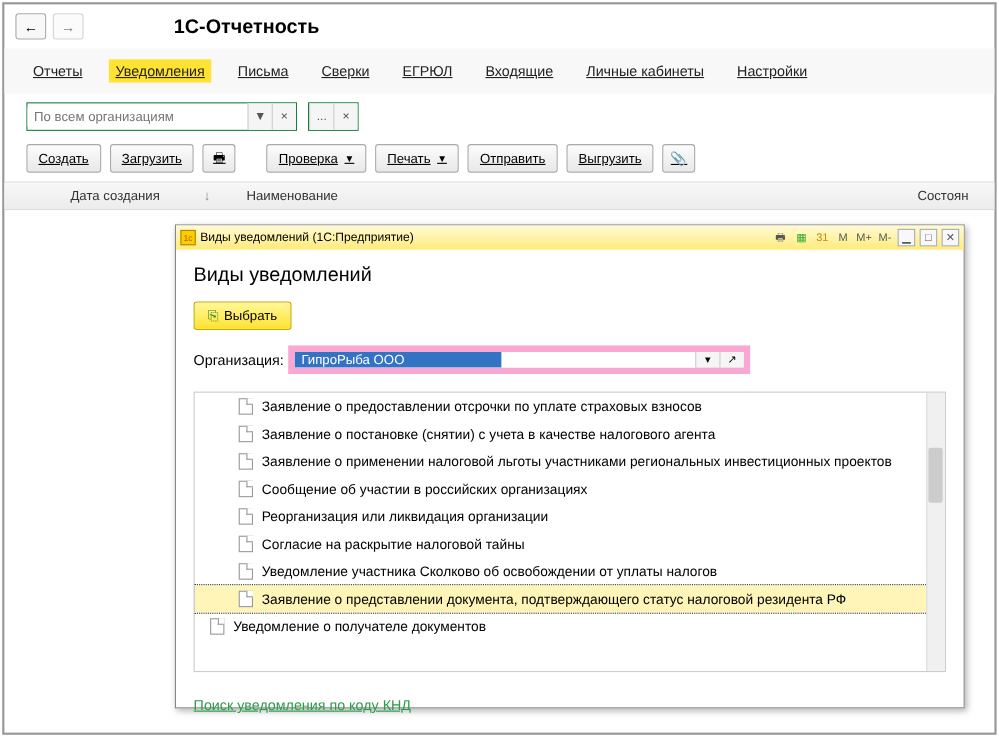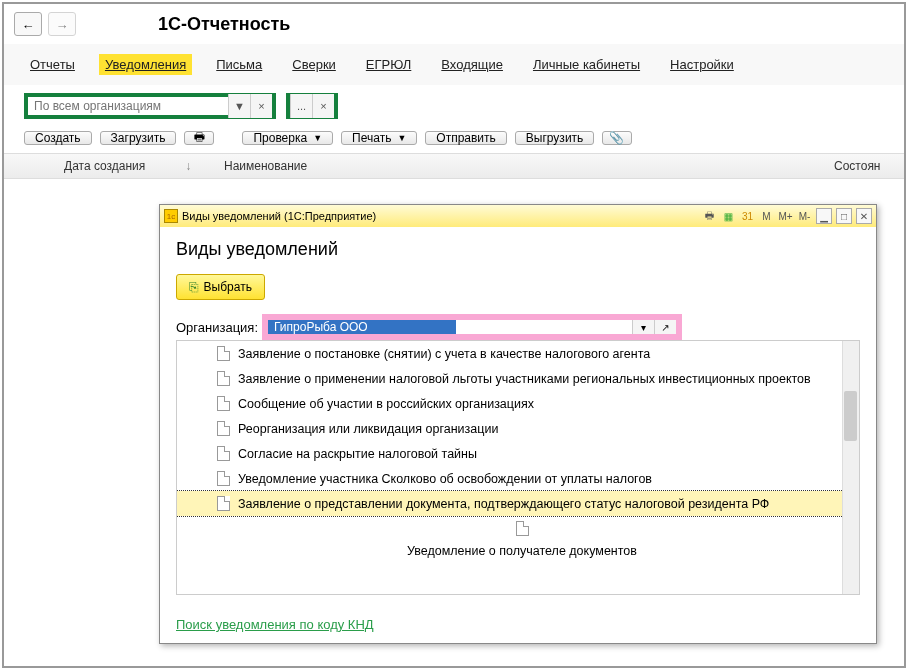--- a/index.html
+++ b/index.html
@@ -5,51 +5,51 @@
 * { box-sizing: border-box; margin: 0; padding: 0; font-family: Arial, sans-serif; }
 body { background: #fff; width: 908px; height: 670px; overflow: hidden; position: relative; }
 .outer { border: 2px solid #999; width: 904px; height: 666px; margin: 2px; background: #fff; position: relative; }
 .toolbar-top { height: 40px; display: flex; align-items: center; padding: 6px 10px; gap: 6px; }
 .nav-btn { width: 28px; height: 24px; border: 1px solid #aaa; background: #f8f8f8; display: flex; align-items: center; justify-content: center; font-size: 13px; cursor: pointer; border-radius: 3px; }
 .page-title { font-size: 18px; font-weight: bold; margin-left: 76px; }
 .tabs { display: flex; gap: 18px; padding: 10px 20px; background: #f8f8f8; }
 .tab { font-size: 13px; text-decoration: underline; color: #222; cursor: pointer; padding: 3px 6px; }
 .tab.active { background: #ffe232; text-decoration: underline; }
 .filters { display: flex; gap: 10px; padding: 8px 20px; }
-.filter-box { display: flex; align-items: center; border: 4px solid #15803d; background: #fff; height: 26px; }
+.filter-box { display: flex; align-items: center; border: 1px solid #15803d; background: #fff; height: 26px; }
 .filter-input { border: none; padding: 2px 6px; font-size: 12px; color: #999; outline: none; width: 200px; }
 .filter-btn { width: 22px; height: 24px; border: none; border-left: 1px solid #ccc; background: #f5f5f5; font-size: 11px; cursor: pointer; color: #555; display: flex; align-items: center; justify-content: center; }
 .filter-input.wide { width: 260px; }
 .actions { display: flex; gap: 8px; padding: 4px 20px 8px; align-items: center; }
-.btn { height: 14px; padding: 0 10px; border: 1px solid #aaa; background: linear-gradient(#fcfcfc,#e8e8e8); font-size: 12px; border-radius: 3px; cursor: pointer; display: flex; align-items: center; gap: 4px; }
+.btn { height: 26px; padding: 0 10px; border: 1px solid #aaa; background: linear-gradient(#fcfcfc,#e8e8e8); font-size: 12px; border-radius: 3px; cursor: pointer; display: flex; align-items: center; gap: 4px; text-decoration: underline; }
 .btn.icon-only { width: 30px; padding: 0; justify-content: center; }
 .dropdown-arr { font-size: 9px; margin-left: 2px; }
 .table-header { display: flex; background: linear-gradient(#f8f8f8,#ececec); border-top: 1px solid #ddd; border-bottom: 1px solid #ddd; height: 26px; align-items: center; font-size: 12px; color: #333; }
 .col-date { width: 200px; padding-left: 60px; }
 .col-name { flex: 1; padding-left: 20px; }
 .col-status { width: 70px; }
 .sort-arrow { margin-left: 40px; color: #888; }
 .modal { position: absolute; left: 155px; top: 200px; width: 718px; height: 440px; background: #fff; border: 1px solid #888; box-shadow: 2px 2px 6px rgba(0,0,0,0.3); }
 .modal-titlebar { height: 22px; background: linear-gradient(#fffbd6,#ffeb7a); display: flex; align-items: center; padding: 0 4px; font-size: 11px; gap: 4px; justify-content: center; }
 .modal-titlebar .spacer { flex: 1; }
 .mt-icon { width: 15px; height: 15px; display: flex; align-items: center; justify-content: center; font-size: 10px; cursor: pointer; color: #555; }
 .mt-icon.boxed { border: 1px solid #aaa; background: #f8f8f8; width: 16px; height: 16px; }
 .modal-body { padding: 12px 16px; }
 .modal-title { font-size: 18px; font-weight: normal; margin-bottom: 14px; }
 .select-btn { background: linear-gradient(#fff89a,#ffe232); border: 1px solid #cca800; padding: 5px 12px; font-size: 12px; border-radius: 3px; cursor: pointer; display: inline-flex; align-items: center; gap: 5px; margin-bottom: 14px; }
-.org-row { display: flex; align-items: center; gap: 4px; margin-bottom: 0; }
+.org-row { display: flex; align-items: center; gap: 4px; margin-bottom: 16px; }
 .org-label { font-size: 13px; }
 .org-field { display: flex; border: 6px solid #f9a8d4; height: 26px; flex: 0 0 420px; }
 .org-value { flex: 1; background: #3373c4; color: #fff; padding: 2px 6px; font-size: 12px; display: flex; align-items: center; white-space: nowrap; }
 .org-white { flex: 1; background: #fff; }
 .org-btn { width: 22px; background: #f5f5f5; border-left: 1px solid #ccc; display: flex; align-items: center; justify-content: center; font-size: 10px; cursor: pointer; }
 .list-container { border: 1px solid #ccc; height: 255px; overflow-y: auto; position: relative; }
 .list-item { display: flex; align-items: center; gap: 8px; padding: 5px 6px 5px 40px; font-size: 12.5px; cursor: pointer; }
 .list-item.highlighted { background: #fff5b8; outline: 1px dotted #333; }
-.list-item.cat { padding-left: 14px; flex-direction: column; }
+.list-item.cat { padding-left: 14px; }
 .doc-icon { width: 13px; height: 15px; border: 1px solid #999; background: #fff; position: relative; flex-shrink: 0; }
 .doc-icon::before { content: ""; position: absolute; right: -1px; top: -1px; width: 5px; height: 5px; background: #fff; border-left: 1px solid #999; border-bottom: 1px solid #999; }
 .search-link { color: #2a9d4a; font-size: 13px; text-decoration: underline; cursor: pointer; display: inline-block; margin-top: 22px; }
 .scrollbar-fake { position: absolute; right: 0; top: 0; bottom: 0; width: 17px; background: #f0f0f0; border-left: 1px solid #ddd; }
 .scroll-thumb { position: absolute; right: 2px; top: 50px; width: 13px; height: 50px; background: #ccc; border-radius: 2px; }
 </style>
 </head>
 <body>
 
 <div class="outer">
@@ -139,20 +139,24 @@
             <span class="org-white"></span>
           </div>
           <span class="org-btn">▾</span>
           <span class="org-btn">↗</span>
         </div>
       </div>
 
       <div class="list-container">
         <div class="list-item">
             <span class="doc-icon"></span>
+            <span>Заявление о предоставлении отсрочки по уплате страховых взносов</span>
+          </div>
+        <div class="list-item">
+            <span class="doc-icon"></span>
             <span>Заявление о постановке (снятии) с учета в качестве налогового агента</span>
           </div>
         <div class="list-item">
             <span class="doc-icon"></span>
             <span>Заявление о применении налоговой льготы участниками региональных инвестиционных проектов</span>
           </div>
         <div class="list-item">
             <span class="doc-icon"></span>
             <span>Сообщение об участии в российских организациях</span>
           </div>

